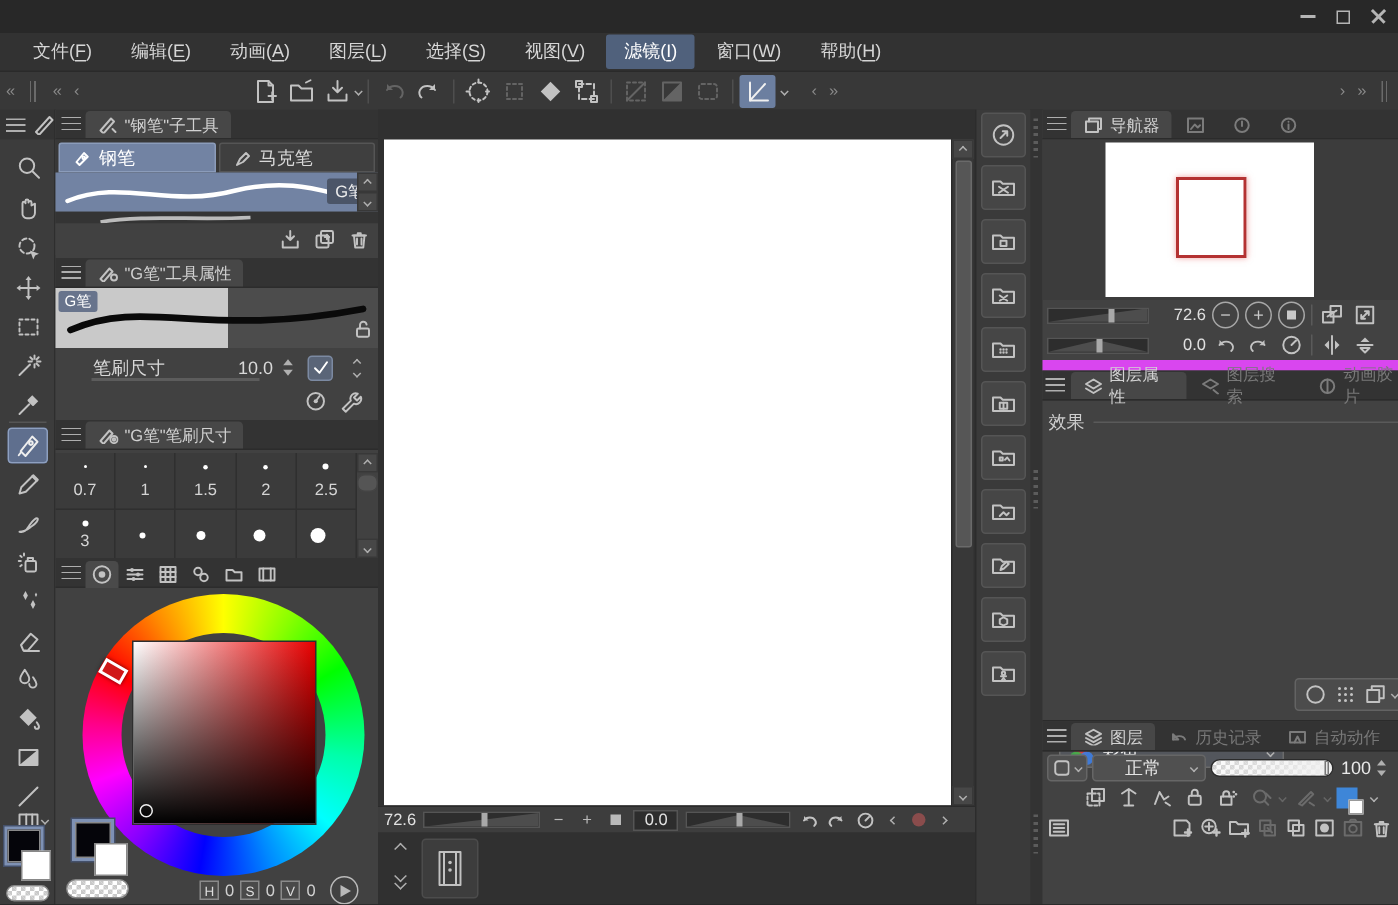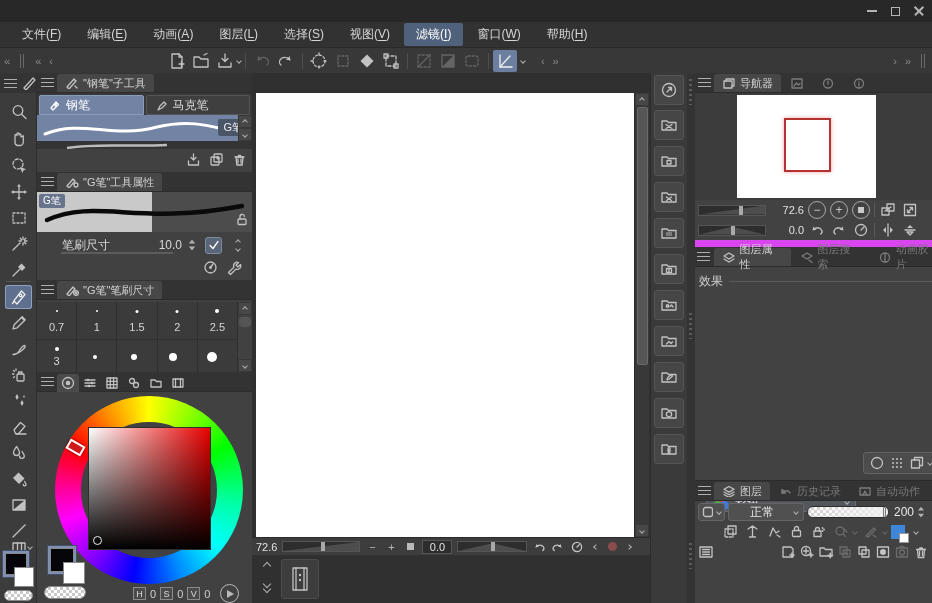--- a/index.html
+++ b/index.html
@@ -989,21 +989,21 @@
               <span class="cv sm"></span>
             </span>
           <span class="combo" style="width:76px;justify-content:flex-end;">
               <span style="flex:1;text-align:center">正常</span>
               <span class="cv sm"></span>
             </span>
           <span class="opa-sl chk f5">
               <span class="fill"></span>
               <span class="hdl"></span>
             </span>
-          <span style="color:#e8e8e8;min-width:22px;text-align:right">200</span>
+          <span style="color:#e8e8e8;min-width:22px;text-align:right">100</span>
           <span style="display:flex;flex-direction:column;gap:2px;">
             <span class="tri-u" style="transform:scale(.75)"></span>
             <span class="tri-d" style="transform:scale(.75)"></span>
           </span>
         </div>
         <div class="lp-icons" style="justify-content:flex-start;padding-left:26px;gap:4px;">
           <span class="sqbtn">
               <svg class="sv" width="15" height="15">
                 <rect x="2" y="5" width="8" height="8" stroke-dasharray="2 1.5"></rect>
                 <rect x="5" y="2" width="8" height="8"></rect>

